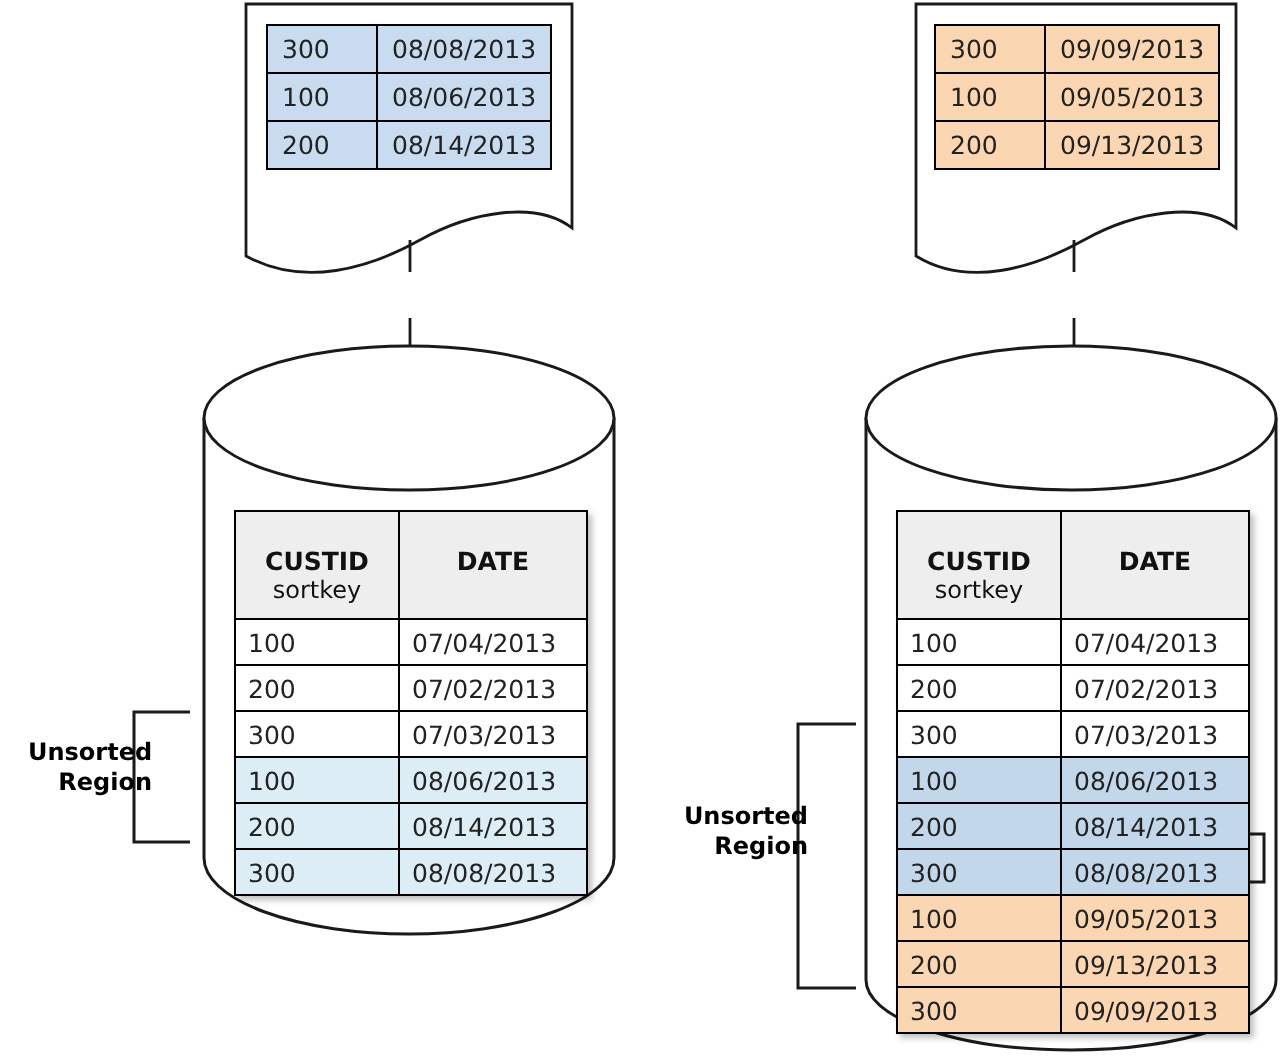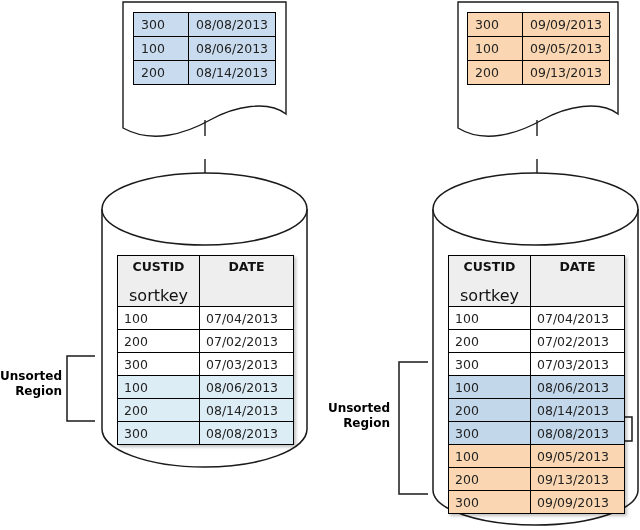--- a/index.html
+++ b/index.html
@@ -21,32 +21,32 @@
   #copy1-table td { background:var(--copy1-fill); }
   #copy2-table { left:467px; top:12px; width:142px; }
   #copy2-table td { background:var(--copy2-fill); }
 
   
   .copy-label { position:absolute; width:120px; text-align:center;
     font-weight:bold; font-size:13px; color:#000; }
   #copy1-label { left:145px; top:139px; }
   #copy2-label { left:478px; top:139px; }
   .unsorted-label { position:absolute; text-align:right; font-weight:bold;
-    font-size:12px; line-height:15px; color:#000; }
+    font-size:12px; line-height:15px; color:#000;padding-left:14px; }
   #unsorted-left  { left:0px;   top:369px; width:62px; }
   #unsorted-right { left:268px; top:401px; width:122px; }
 
   
   .main-table { position:absolute; background:#fff; box-shadow:2px 2px 3px rgba(0,0,0,0.25); }
   .main-table th {
     border:1px solid #000; background:var(--header-bg); height:35px;
     font-size:12.5px; font-weight:bold; text-align:center; vertical-align:top;
-    padding-top:3px; color:#111;
-  }
-  .main-table th .sub { display:block; font-weight:normal; font-size:16px; margin-top:12px; }
+    padding-top:17px; color:#111;
+  }
+  .main-table th .sub { display:block; font-weight:normal; font-size:12px; margin-top:0px; }
   .main-table td {
     border:1px solid #000; height:22px; font-size:12.5px;
     padding:0 0 0 6px; white-space:nowrap; overflow:hidden; color:#222;
   }
   #left-table  { left:117px; top:255px; width:176px; }
   #right-table { left:448px; top:255px; width:176px; }
   tr.region-lightblue td { background:var(--unsorted-light-blue); }
   tr.region-blue td      { background:var(--unsorted-blue); }
   tr.region-orange td    { background:var(--unsorted-orange); }
 </style>

